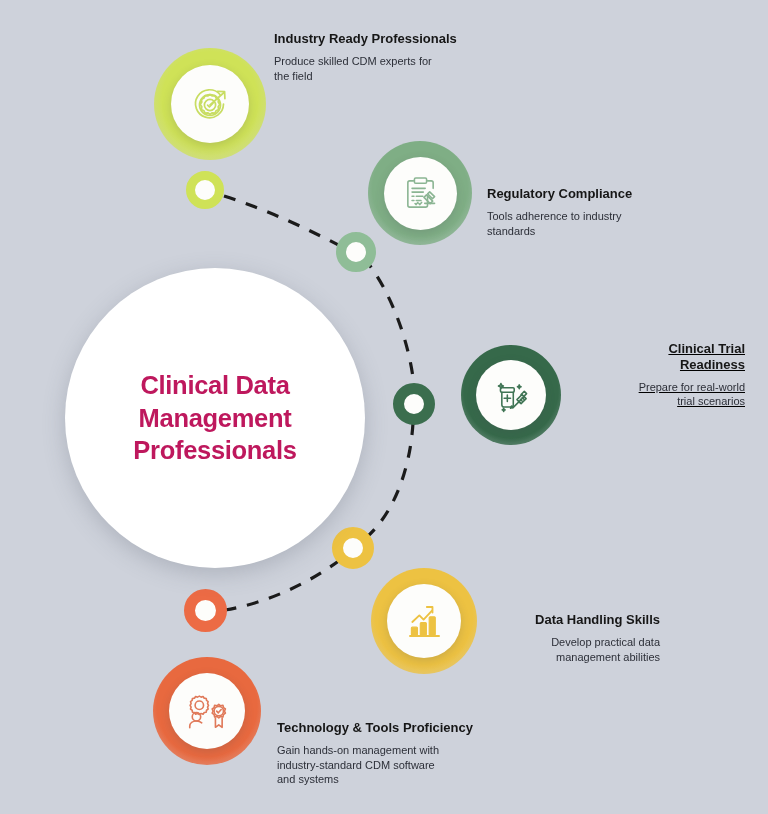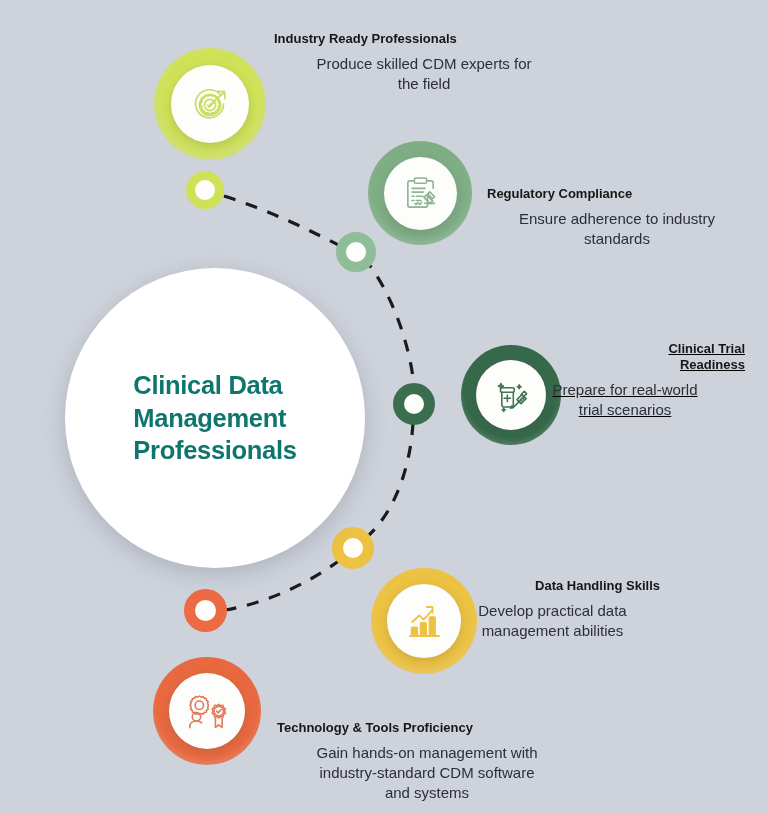--- a/index.html
+++ b/index.html
@@ -42,22 +42,23 @@
     border-radius: 50%;
     background: #ffffff;
     box-shadow: 0 6px 22px rgba(90,96,110,0.28);
     display: flex;
     align-items: center;
     justify-content: center;
   }
   .hub-text {
     font-size: 25.5px;
     font-weight: bold;
-    color: #0f766e;
+    color: #be185d;
     line-height: 1.28;
+    text-align: center;
     letter-spacing: -0.3px;
     white-space: pre-line;
     padding: 0 18px;
   }
 
   
   .node {
     position: absolute;
     border-radius: 50%;
     display: flex;
@@ -86,27 +87,26 @@
   .tblock { position: absolute; }
   .tblock .t-title {
     font-size: 13px;
     font-weight: bold;
     color: #161616;
     line-height: 1.22;
     margin: 0 0 7px 0;
     white-space: pre-line;
   }
   .tblock .t-desc {
-    font-size: 15px;
+    font-size: 11px;
     font-weight: normal;
     color: #2c2f38;
     line-height: 1.34;
     margin: 0;
     white-space: pre-line;
-    text-align: center;
   }
   .align-right { text-align: right; }
 </style>
 </head>
 <body style="background: rgb(206, 210, 219);">
 
 <div id="stage">
 
   <svg class="layer" id="path-layer" viewBox="0 0 768 814">
     <path d="M 224,196 C 268,210 310,230 348,250" fill="none" stroke="#1b1b1b" stroke-width="3.2" stroke-dasharray="12 11" stroke-linecap="butt"></path>
@@ -233,32 +233,32 @@
   <div class="layer" id="text-layer">
 
     <div class="tblock" style="left:274px; top:31px; width:300px;">
       <div class="t-title">Industry Ready Professionals</div>
       <div class="t-desc">Produce skilled CDM experts for
 the field</div>
     </div>
 
     <div class="tblock" style="left:487px; top:150px; width:260px;margin-top:36px;">
       <div class="t-title">Regulatory Compliance</div>
-      <div class="t-desc">Ensure adherence to industry
+      <div class="t-desc">Tools adherence to industry
 standards</div>
     </div>
 
     <div class="tblock align-right" style="left:505px; top:341px; width:240px;text-decoration:underline;">
       <div class="t-title">Clinical Trial
 Readiness</div>
       <div class="t-desc">Prepare for real-world
 trial scenarios</div>
     </div>
 
-    <div class="tblock align-right" style="left:445px; top:578px; width:215px;">
+    <div class="tblock align-right" style="left:445px; top:612px; width:215px;">
       <div class="t-title">Data Handling Skills</div>
       <div class="t-desc">Develop practical data
 management abilities</div>
     </div>
 
     <div class="tblock" style="left:277px; top:720px; width:300px;">
       <div class="t-title">Technology &amp; Tools Proficiency</div>
       <div class="t-desc">Gain hands-on management with
 industry-standard CDM software
 and systems</div>

